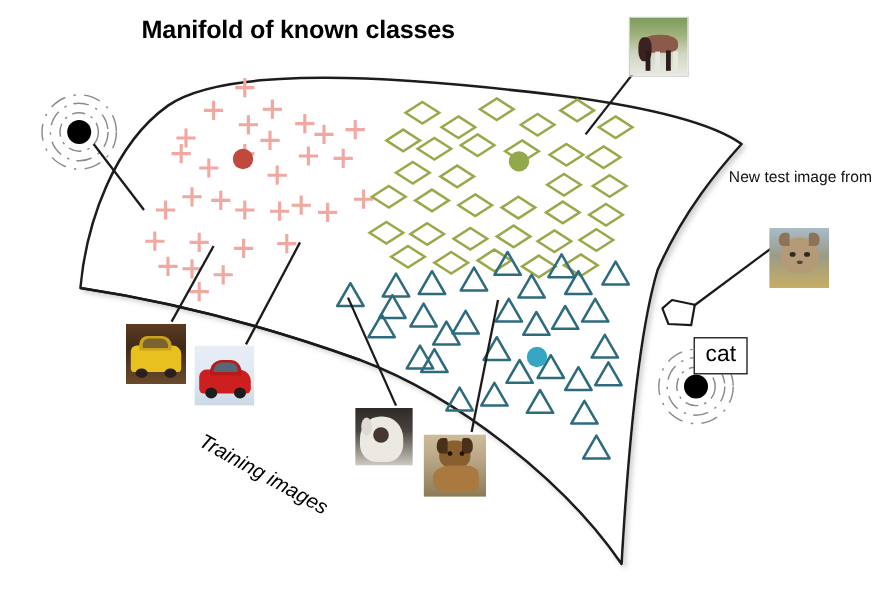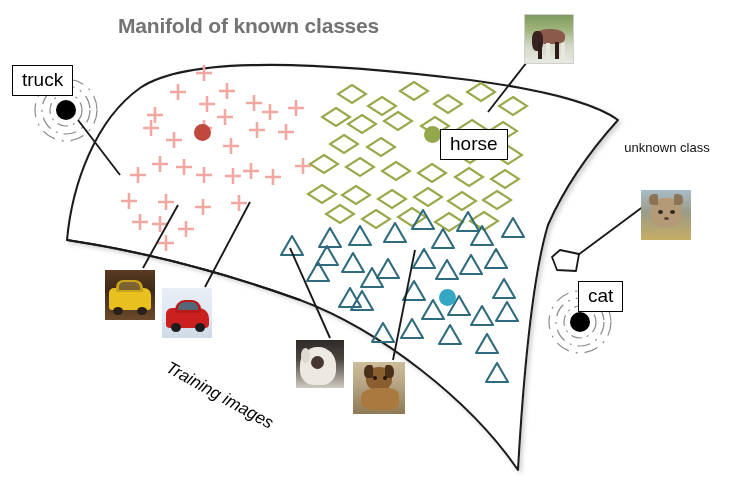--- a/index.html
+++ b/index.html
@@ -24,21 +24,21 @@
     overflow: visible;
   }
 
   
   .title {
     position: absolute;
     left: 118px;
     top: 14px;
     font-size: 21px;
     font-weight: bold;
-    color: #737373;
+    color: #000000;
     letter-spacing: -0.2px;
     white-space: nowrap;
   }
 
   
   .tagbox {
     position: absolute;
     background: #ffffff;
     border: 1.6px solid #000000;
     color: #000000;
@@ -253,30 +253,28 @@
   </svg>
 
   <div class="title">Manifold of known classes</div>
 
   <div class="dot" style="left:194px; top:124px; width:17px; height:17px; background:#c0483c;"></div>
   <div class="dot" style="left:424px; top:126px; width:17px; height:17px; background:#92a84a;"></div>
   <div class="dot" style="left:439px; top:289px; width:17px; height:17px; background:#35a7c4;"></div>
   <div class="blackdot" style="left:56px; top:100px; width:20px; height:20px;"></div>
   <div class="blackdot" style="left:570px; top:312px; width:20px; height:20px;"></div>
 
-  <div class="tagbox" style="left:12px; top:65px;">truck</div>
-
-
-  <div class="tagbox" style="left:440px; top:129px;">horse</div>
+
+
 
 
   <div class="tagbox" style="left:578px; top:281px;">cat</div>
 
   <div class="caption" style="left:592px; top:139px; width:150px;">
-    <div>unknown class</div>
+    <div>New test image from</div>
   </div>
 
   <div class="training-label">Training images</div>
 
   <div class="thumb" style="left:524px; top:14px; width:50px; height:50px; border:1px solid #cfcfcf;">
     <div class="bg" style="background:linear-gradient(#7e9b5e 0%, #9fb37a 30%, #cfd6c2 62%, #e8eae2 100%);"></div>
     <div class="sh" style="left:10px; top:14px; width:30px; height:15px; background:#8b5a4a; border-radius:45% 45% 35% 35%;"></div>
     <div class="sh" style="left:7px;  top:16px; width:11px; height:20px; background:#3a2220; border-radius:40%;"></div>
     <div class="sh" style="left:13px; top:27px; width:4px;  height:17px; background:#2e1c1a;"></div>
     <div class="sh" style="left:21px; top:28px; width:4px;  height:17px; background:#e9e6e0;"></div>

